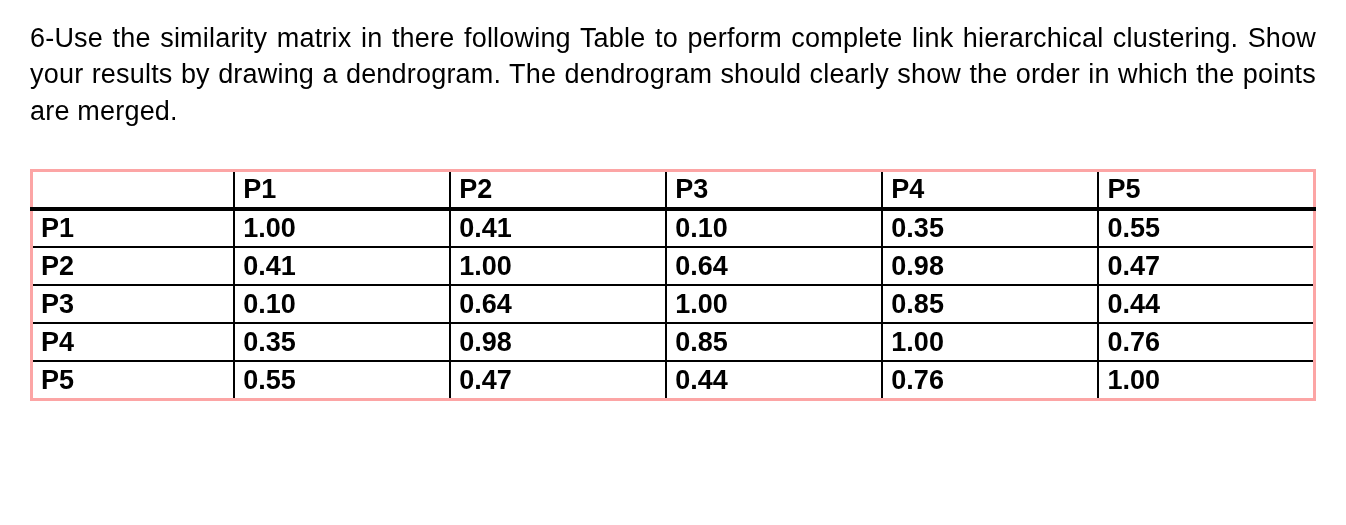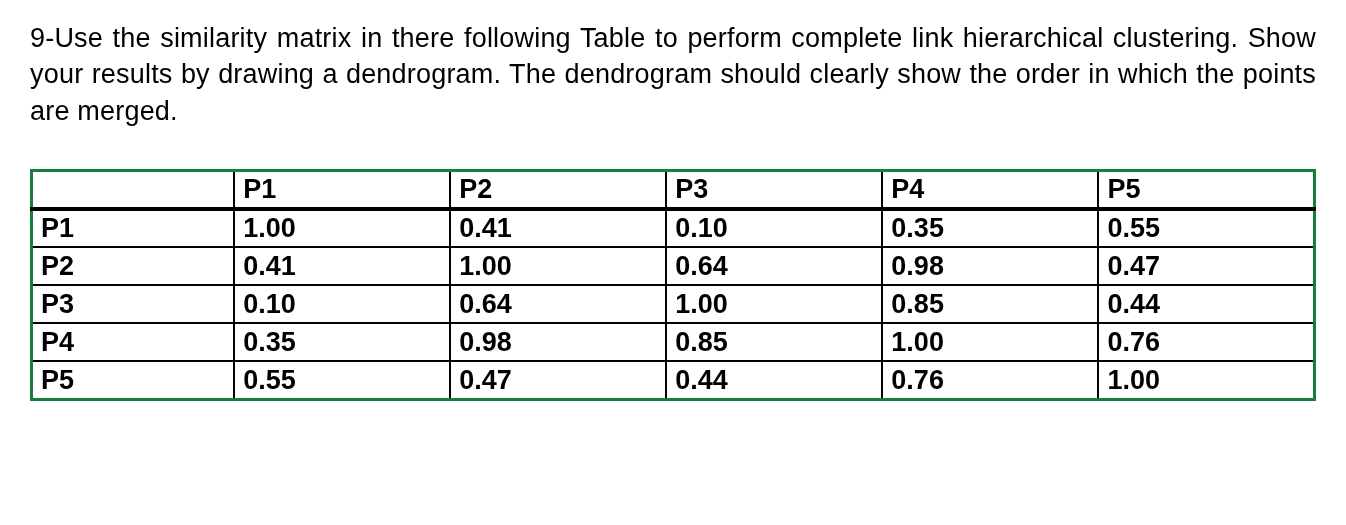--- a/index.html
+++ b/index.html
@@ -39,30 +39,30 @@
       font-weight: bold;
       border-bottom: 4px solid #000000;
     }
     tbody th {
       font-weight: bold;
     }
     thead th:first-child {
       
     }
     table {
-      border: 3px solid #15803d;
+      border: 3px solid #fca5a5;
     }
     col:first-child {
       width: 15.8%;
     }
   </style>
 </head>
 <body>
 
-<p class="question-text">9-Use the similarity matrix in there following Table to perform complete link hierarchical clustering. Show your results by drawing a dendrogram. The dendrogram should clearly show the order in which the points are merged.</p>
+<p class="question-text">6-Use the similarity matrix in there following Table to perform complete link hierarchical clustering. Show your results by drawing a dendrogram. The dendrogram should clearly show the order in which the points are merged.</p>
 
 <table>
   <colgroup>
     <col>
       <col>
       <col>
       <col>
       <col>
       <col>
   </colgroup>

